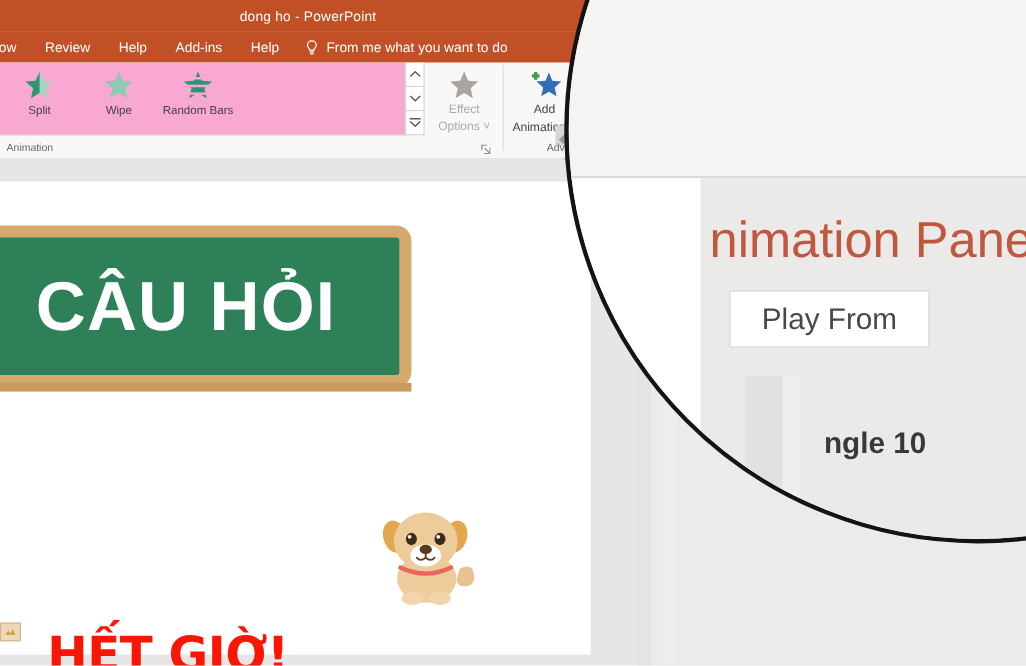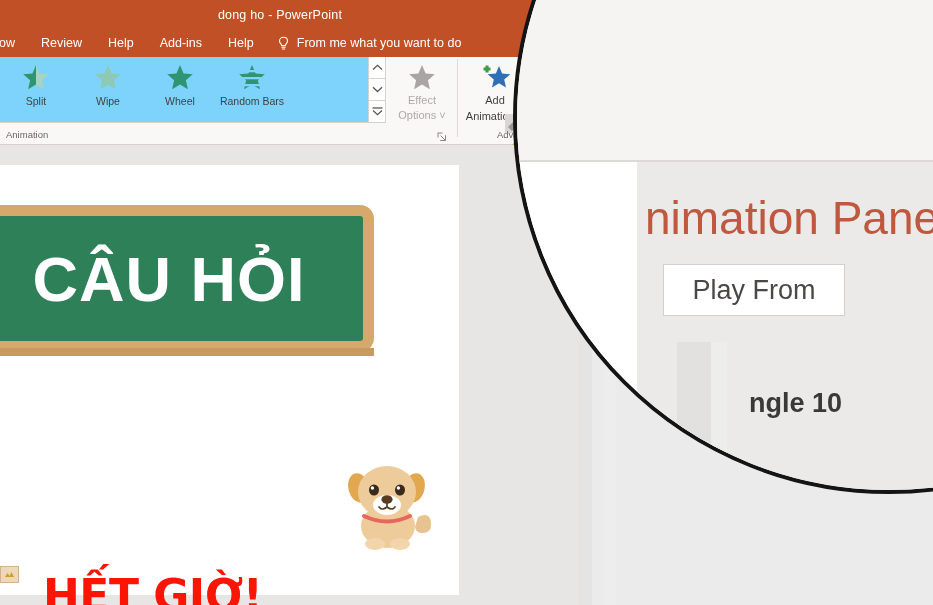--- a/index.html
+++ b/index.html
@@ -39,21 +39,21 @@
   .bulb svg { display: block; }
 
   
   .ribbon {
     position: absolute; left: 0; top: 57px; width: 933px; height: 88px;
     background: #f9f8f7;
     border-bottom: 1px solid #d6d2ce;
   }
   .anim-gallery {
     position: absolute; left: 0; top: 0; width: 369px; height: 66px;
-    background: #7dd3fc;
+    background: #f9a8d4;
     border: 1px solid #d6d2ce; border-left: none; border-top: none;
     display: flex; align-items: flex-start;
   }
   .gal-item {
     width: 72px; height: 64px;
     display: flex; flex-direction: column; align-items: center; justify-content: flex-start;
     padding-top: 6px; gap: 3px;
   }
   .gal-label { font-size: 10.5px; color: #444240; white-space: nowrap; }
   .star { width: 30px; height: 29px; display: block; }
@@ -98,21 +98,21 @@
     position: absolute; font-size: 9.5px; color: #6a6662; white-space: nowrap;
   }
   .dialog-launcher { position: absolute; width: 9px; height: 9px; }
 
   
   .stage {
     position: absolute; left: 0; top: 145px; width: 579px; height: 460px;
     background: #e7e6e5;
   }
   .slide {
-    position: absolute; left: 0; top: 20px; width: 459px; height: 430px;
+    position: absolute; left: 0; top: 20px; width: 537px; height: 430px;
     background: #ffffff;
   }
 
   .chalkboard {
     position: absolute; left: -58px; top: 40px; width: 432px; height: 147px;
     background: #2d8057;
     border: 11px solid #d5a96c;
     border-radius: 14px;
   }
   .chalk-text {
@@ -257,28 +257,20 @@
         </span>
         <span class="gal-label">Split</span>
       </div>
       <div class="gal-item">
         <span class="star">
           <svg width="30" height="29" viewBox="0 0 30 29">
             <polygon points="15,2 18.6,10.4 27.8,11.2 20.9,17.3 22.9,26.3 15,21.5 7.1,26.3 9.1,17.3 2.2,11.2 11.4,10.4" fill="#8ec9b3"></polygon>
           </svg>
         </span>
         <span class="gal-label">Wipe</span>
-      </div>
-      <div class="gal-item">
-        <span class="star">
-          <svg width="30" height="29" viewBox="0 0 30 29">
-            <polygon points="15,2 18.6,10.4 27.8,11.2 20.9,17.3 22.9,26.3 15,21.5 7.1,26.3 9.1,17.3 2.2,11.2 11.4,10.4" fill="#2f9471"></polygon>
-          </svg>
-        </span>
-        <span class="gal-label">Wheel</span>
       </div>
       <div class="gal-item">
         <span class="star">
           <svg width="30" height="29" viewBox="0 0 30 29">
             <defs>
                 <mask id="mBars">
               <rect x="0" y="0" width="30" height="29" fill="#fff"></rect>
               <rect x="0" y="7" width="30" height="2.3" fill="#000"></rect>
               <rect x="0" y="14" width="30" height="2.3" fill="#000"></rect>
               <rect x="0" y="21" width="30" height="2.3" fill="#000"></rect>

